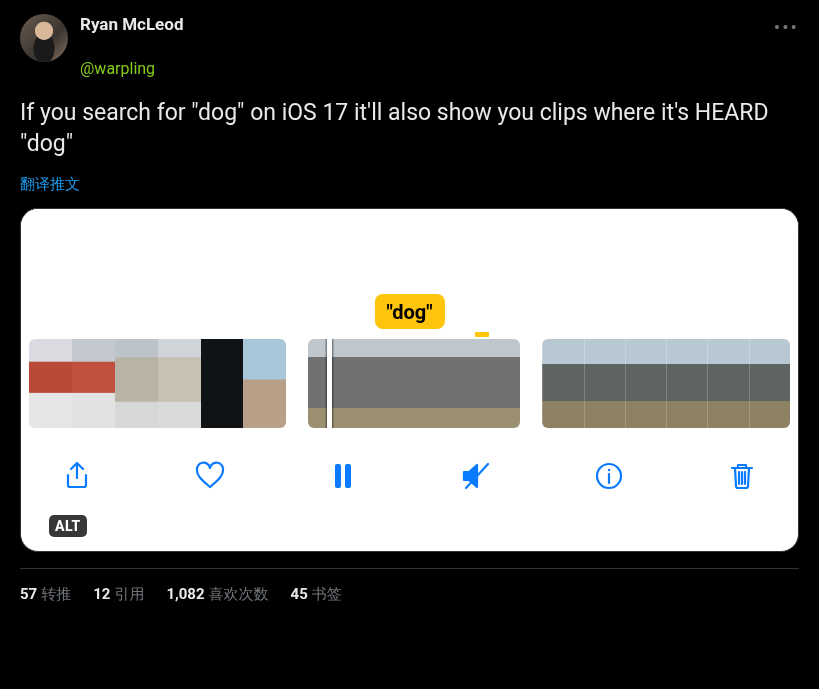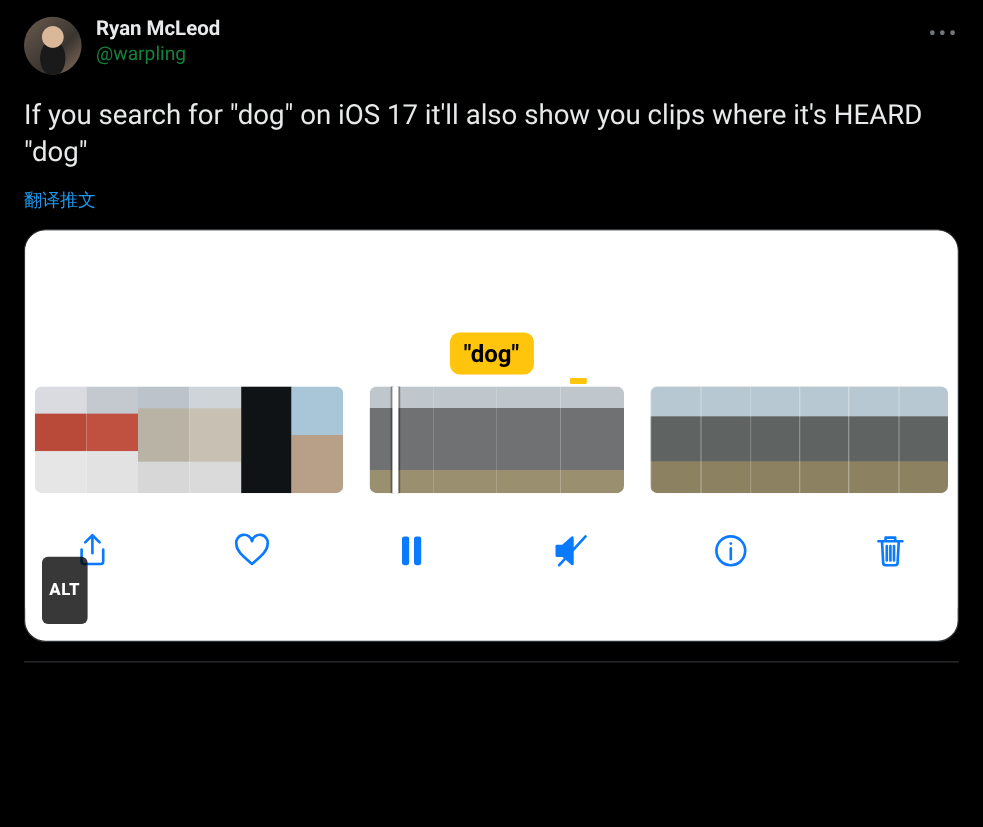--- a/index.html
+++ b/index.html
@@ -32,21 +32,21 @@
   .avatar::after {
     content: "";
     position: absolute;
     inset: 0;
     background:
       radial-gradient(circle at 50% 35%, #d9b89a 0%, #d9b89a 22%, transparent 24%),
       radial-gradient(ellipse at 50% 72%, #1a1a1a 0%, #1a1a1a 30%, transparent 32%);
   }
   .names { display: flex; flex-direction: column; line-height: 1.25; }
   .display-name { font-weight: 700; font-size: 17px; color: #e7e9ea; }
-  .handle { font-size: 16px; color: #15803d; }
+  .handle { font-size: 16px; color: #84cc16; margin-top: 24px; }
   .more {
     position: absolute;
     right: -4px;
     top: -2px;
     color: #71767b;
     font-size: 19px;
     letter-spacing: 2px;
     cursor: pointer;
     padding: 4px;
   }
@@ -152,27 +152,27 @@
     display: flex;
     align-items: center;
     justify-content: center;
     cursor: pointer;
     color: #0a7aff;
   }
   .tb-btn svg { width: 32px; height: 32px; stroke: currentColor; fill: none; stroke-width: 2.2; stroke-linecap: round; stroke-linejoin: round; }
   .tb-btn.pause svg rect { fill: #0a7aff; stroke: none; }
   .alt-badge {
     position: absolute;
-    left: 14px;
+    left: 28px;
     bottom: 14px;
     background: rgba(0,0,0,.78);
     color: #fff;
     font-weight: 800;
     font-size: 14px;
-    padding: 20px 6px;
+    padding: 3px 6px;
     border-radius: 5px;
     letter-spacing: .5px;
   }
   .meta {
     margin-top: 18px;
     color: #71767b;
     font-size: 16px;
   }
   .meta .views-num { color: #e7e9ea; font-weight: 700; }
   .divider {
@@ -277,14 +277,20 @@
           </svg>
       </div>
     </div>
 
     <div class="alt-badge">ALT</div>
   </div>
 
 
   <div class="divider"></div>
 
+  <div class="stats">
+    <div><span class="num">57</span><span>转推</span></div>
+    <div><span class="num">12</span><span>引用</span></div>
+    <div><span class="num">1,082</span><span>喜欢次数</span></div>
+    <div><span class="num">45</span><span>书签</span></div>
+  </div>
 
 </div>
 
 </body></html>

